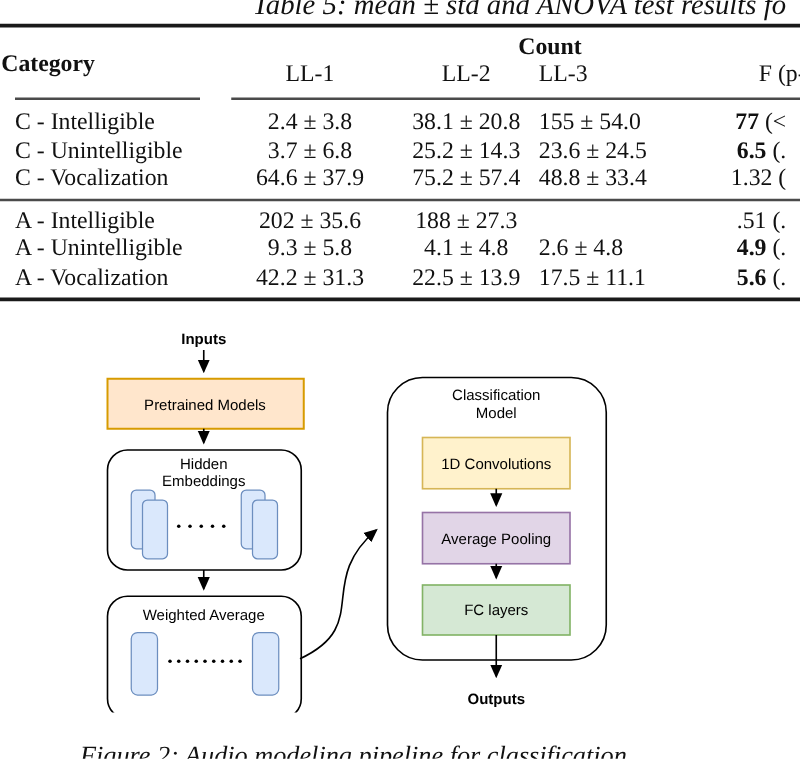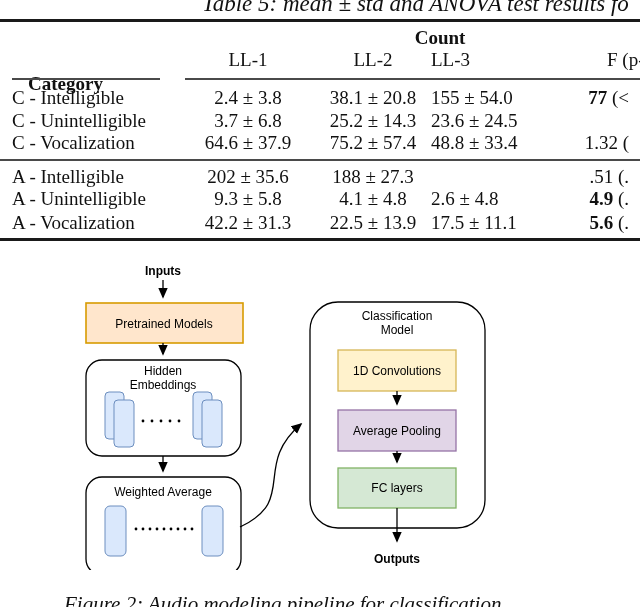--- a/index.html
+++ b/index.html
@@ -32,21 +32,21 @@
 
   .fig-caption { left:64px; top:592px; font-style:italic; font-size:21px; white-space:nowrap; }
 </style>
 </head>
 <body>
 
 <div class="abs tbl-caption">Table 5: mean ± std and ANOVA test results fo</div>
 
 <div class="rule" style="left:0;top:19px;width:640px;height:3px;"></div>
 
-<div class="hdr" style="left:28px;top:41px;margin-top:32px;">Category</div>
+<div class="hdr" style="left:1px;top:41px;">Category</div>
 <div class="hdr" style="left:180px;top:27px;width:520px;text-align:center;">Count</div>
 
 <div class="hrow">
   <span class="cell c-1">LL-1</span>
   <span class="cell c-2">LL-2</span>
   <span class="cell c-3">LL-3</span>
   <span class="cell f-h">F (p-</span>
 </div>
 
 <div class="rule thin" style="left:12px;top:78px;width:148px;height:1.5px;"></div>
@@ -57,20 +57,21 @@
   <span class="cell c-1">2.4 ± 3.8</span>
   <span class="cell c-2">38.1 ± 20.8</span>
   <span class="cell c-3">155 ± 54.0</span>
   <span class="cell c-f"><span class="b">77</span><span> (&lt;</span></span>
 </div>
 <div class="row r1">
   <span class="cell c-cat">C - Unintelligible</span>
   <span class="cell c-1">3.7 ± 6.8</span>
   <span class="cell c-2">25.2 ± 14.3</span>
   <span class="cell c-3">23.6 ± 24.5</span>
+  <span class="cell c-f"><span class="b">6.5</span><span> (.</span></span>
 </div>
 <div class="row r2">
   <span class="cell c-cat">C - Vocalization</span>
   <span class="cell c-1">64.6 ± 37.9</span>
   <span class="cell c-2">75.2 ± 57.4</span>
   <span class="cell c-3">48.8 ± 33.4</span>
   <span class="cell c-f"><span>1.32</span><span> (</span></span>
 </div>
 
 <div class="rule thin" style="left:0;top:159px;width:640px;height:1.5px;"></div>

